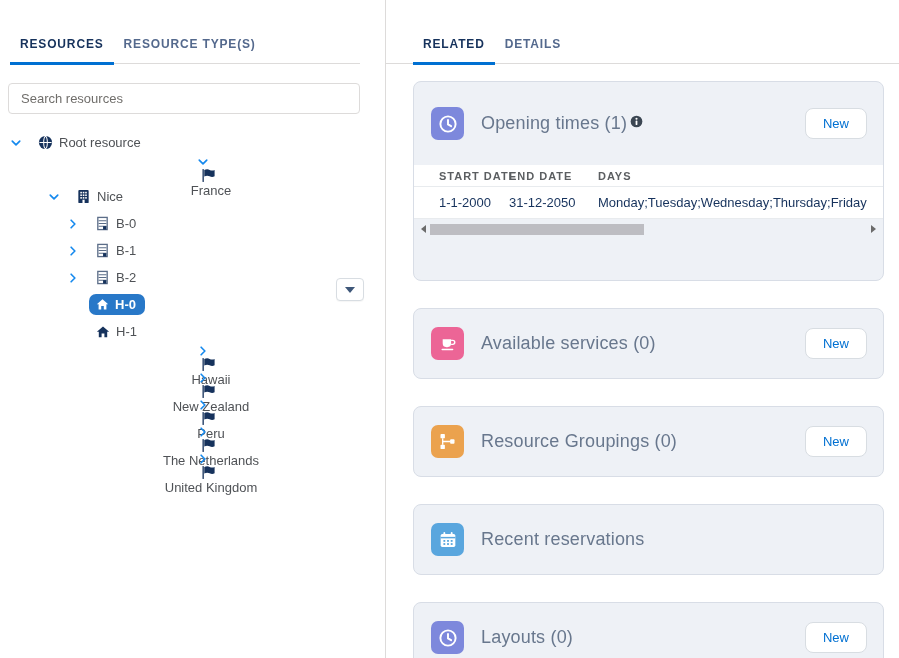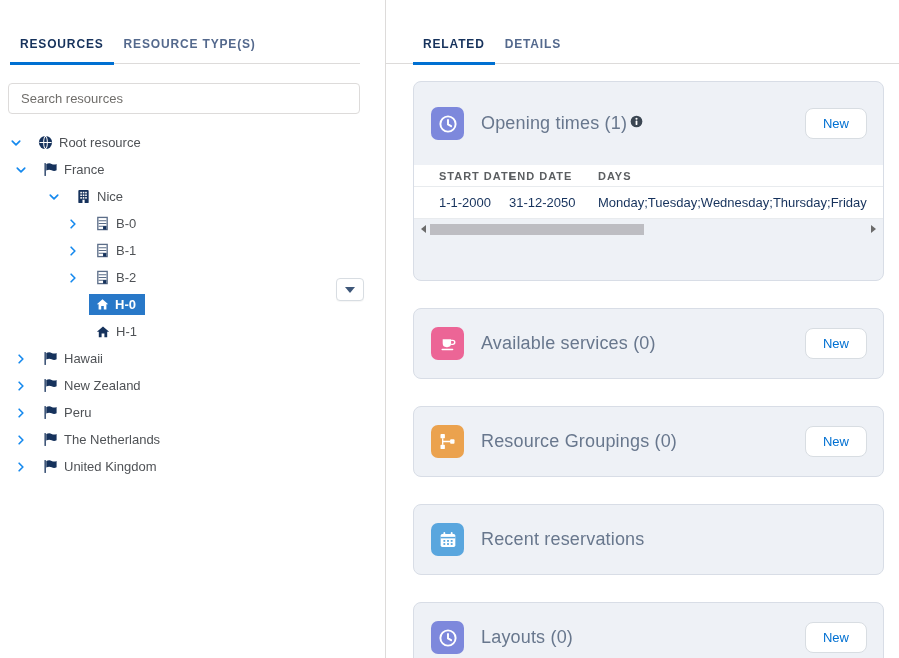--- a/index.html
+++ b/index.html
@@ -20,27 +20,27 @@
   .left-panel .tabbar { margin:0 25px 0 10px; }
   .search-wrap { margin:19px 25px 12px 8px; }
   .search-input { width:100%; height:31px; border:1px solid #dddbda; border-radius:4px;
          padding:0 12px; font-size:13px; color:#16325c; outline:none;
          font-family:"Liberation Sans", sans-serif; }
   .search-input::placeholder { color:#706e6b; }
 
   .tree { margin-top:15px; }
   .tree-row { display:flex; align-items:center; height:27px; font-size:13px;
          color:#4f5256; cursor:pointer; }
-  .lv0 { padding-left:10px; } .lv1 { padding-left:15px; }
+  .lv0 { padding-left:10px; } .lv1 { padding-left:37px;flex-direction:column; }
   .lv2 { padding-left:48px; } .lv3 { padding-left:67px; }
   .chev { width:12px; height:12px; margin-right:16px; flex:none; display:flex;
          align-items:center; justify-content:center; }
   .node-ico { width:15px; height:15px; margin-right:6px; flex:none; display:flex;
          align-items:center; justify-content:center; }
-  .sel-pill { display:flex; align-items:center; background:#2878c8; border-radius:0;
+  .sel-pill { display:flex; align-items:center; background:#2878c8; border-radius:7px;
          padding:3px 9px 3px 6px; margin-left:-6px; color:#fff; font-weight:700; }
   .sel-pill .node-ico { margin-right:5px; }
 
   .tree-dd-btn { position:absolute; left:336px; top:278px; width:28px; height:23px;
          background:#fff; border:1px solid #d8dde2; border-radius:4px; cursor:pointer;
          display:flex; align-items:center; justify-content:center;
          box-shadow:0 1px 1px rgba(0,0,0,.04); }
   .dd-caret { width:0; height:0; border-left:5px solid transparent;
          border-right:5px solid transparent; border-top:6px solid #3e5779; }
 

